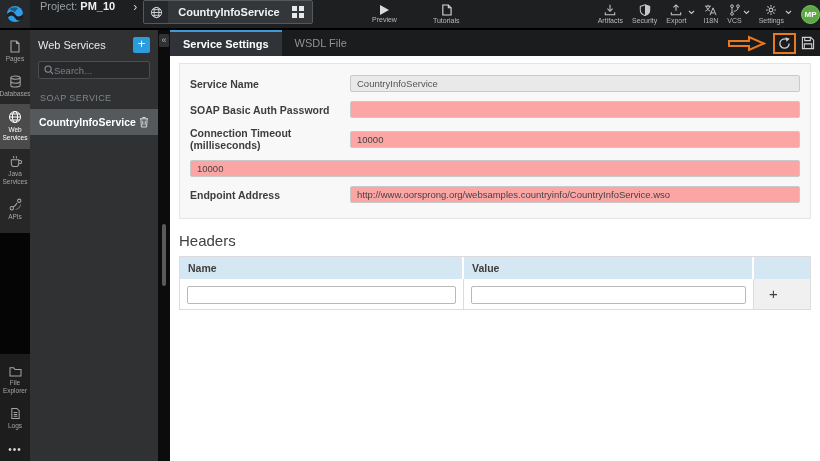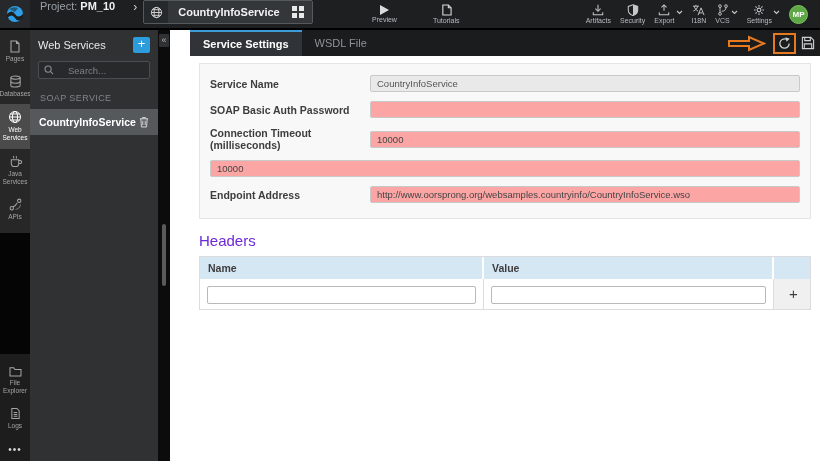--- a/index.html
+++ b/index.html
@@ -13,21 +13,21 @@
   .project-label { margin-left:10px; font-size:11px; color:#9aa0a4; white-space:nowrap; }
   .project-label b { color:#f0f0f0; font-weight:bold; }
   .crumb-chev { color:#cfd2d4; font-size:12px; margin:0 6px 0 18px; }
   .service-tab { height:24px; display:flex; align-items:center; background:#33373a; border:1px solid #55595c; border-radius:2px; overflow:hidden; }
   .service-tab .globe-cell { width:24px; height:100%; background:#26292c; display:flex; align-items:center; justify-content:center; }
   .service-tab .svc-name { color:#f2f2f2; font-size:11px; font-weight:bold; padding:0 10px; }
   .service-tab .grid-cell { padding:0 8px 0 2px; display:flex; align-items:center; }
   .topbar-center { position:absolute; left:372px; top:0; height:28px; display:flex; gap:36px; align-items:center; }
   .tb-item { display:flex; flex-direction:column; align-items:center; justify-content:center; gap:1px; color:#b9bcbe; cursor:pointer; }
   .tb-item .lbl { font-size:7px; color:#b9bcbe; white-space:nowrap; }
-  .topbar-right { position:absolute; right:12px; top:0; height:28px; display:flex; gap:9px; align-items:center; }
+  .topbar-right { position:absolute; right:0; top:0; height:28px; display:flex; gap:9px; align-items:center; }
   .tb-group { display:flex; align-items:flex-end; gap:1px; }
   .avatar { width:19px; height:19px; border-radius:50%; background:#5ea746; border:1px solid #7cc35e; color:#fff; font-size:8px; font-weight:bold; display:flex; align-items:center; justify-content:center; }
 
   
   .workrow { position:absolute; left:0; top:30px; width:820px; height:431px; display:flex; }
 
   
   .sidebar { width:30px; height:431px; background:#050505; display:flex; flex-direction:column; }
   .sb-top { background:#272727; padding:4px 0 6px; display:flex; flex-direction:column; }
   .sb-bottom { margin-top:auto; background:#1d1d1d; padding:6px 0 4px; display:flex; flex-direction:column; }
@@ -35,52 +35,52 @@
   .sb-item .lbl { font-size:6.5px; text-align:center; line-height:1.25; color:#a5a5a5; }
   .sb-item.active { background:#4b4b4b; color:#fff; }
   .sb-item.active .lbl { color:#fff; }
   .sb-dots { color:#d8d8d8; font-size:10px; text-align:center; letter-spacing:1px; padding:8px 0 2px; cursor:pointer; }
 
   
   .panel { width:128px; height:431px; background:#2f3133; display:flex; flex-direction:column; }
   .panel-head { display:flex; align-items:center; justify-content:space-between; padding:7px 8px 5px; }
   .panel-title { color:#e9e9e9; font-size:11px; }
   .add-btn { width:17px; height:16px; background:#2d9cdb; border-radius:2px; color:#fff; font-size:13px; line-height:14px; text-align:center; cursor:pointer; }
-  .search-box { margin:3px 8px 6px; height:18px; background:#27292b; border:1px solid #4b4e50; border-radius:2px; display:flex; align-items:center; padding:0 5px; gap:14px; }
+  .search-box { margin:3px 8px 6px; height:18px; background:#27292b; border:1px solid #4b4e50; border-radius:2px; display:flex; align-items:center; padding:0 5px; gap:0; }
   .search-box input { flex:1; min-width:0; background:transparent; border:none; outline:none; color:#cfcfcf; font-size:9.5px; font-family:"Liberation Sans",sans-serif; }
   .search-box input::placeholder { color:#7d8184; }
   .panel-section { color:#808588; font-size:9px; letter-spacing:.4px; padding:8px 10px 6px; }
   .svc-item { height:26px; background:#56595c; display:flex; align-items:center; justify-content:space-between; padding:0 9px; cursor:pointer; }
   .svc-item .nm { color:#fff; font-size:10.5px; font-weight:bold; }
 
   
   .strip { width:12px; height:431px; background:#0c0c0c; position:relative; }
   .collapse-btn { position:absolute; left:1px; top:4px; width:10px; height:13px; background:#2f3133; color:#b7b7b7; font-size:9px; line-height:13px; text-align:center; border-radius:1px; cursor:pointer; }
   .scroll-thumb { position:absolute; left:4px; top:194px; width:4px; height:62px; background:#5a5a5a; border-radius:2px; cursor:pointer; }
 
   
-  .main { width:650px; height:431px; display:flex; flex-direction:column; background:#fff;padding-left:20px; }
+  .main { width:650px; height:431px; display:flex; flex-direction:column; background:#fff; }
   .tabbar { height:26px; background:#1a1c1e; display:flex; align-items:stretch; position:relative; flex:0 0 26px; }
   .tab { display:flex; align-items:center; padding:0 13px; font-size:11px; cursor:pointer; }
   .tab.active { background:#303438; color:#fff; font-weight:bold; border-top:2px solid #3d9bd6; }
   .tab.inactive { color:#8f9396; }
   .tab-actions { position:absolute; right:5px; top:0; height:26px; display:flex; align-items:center; gap:5px; }
   .icon-btn { display:flex; align-items:center; justify-content:center; cursor:pointer; }
   .refresh-wrap { border:2px solid #e8791e; padding:2px 3px; }
   .annot-arrow { display:flex; align-items:center; margin-right:2px; }
 
   .content { flex:1; background:#fff; padding:7px 9px 0; overflow:hidden; }
   .form-panel { background:#f8f8f9; border:1px solid #e5e5e8; padding:11px 10px 13px; }
   .frow { display:flex; align-items:center; margin-bottom:9px; }
   .frow:last-child { margin-bottom:2px; }
   .frow label { width:160px; flex:0 0 160px; font-size:10.5px; font-weight:bold; color:#3d3d3d; }
   .frow input { flex:1; height:17px; border:1px solid #c9c9c9; border-radius:2px; padding:0 6px; font-size:9.5px; color:#444; font-family:"Liberation Sans",sans-serif; background:#fca5a5; outline:none; }
   .frow input:disabled { background:#e9e9ea; color:#555; }
 
-  .headers-title { font-size:15px; color:#6d28d9; margin:13px 0 7px; font-weight:normal; }
+  .headers-title { font-size:15px; color:#404040; margin:13px 0 7px; font-weight:normal; }
   .hdr-table { width:100%; border:1px solid #dcdcdf; border-bottom:none; }
   .hdr-row { display:grid; grid-template-columns:284px 290px 1fr; }
   .hdr-cell { background:#d6e7f4; font-size:10.5px; font-weight:bold; color:#3d3d3d; padding:5px 8px; border-right:2px solid #fff; }
   .hdr-cell:last-child { border-right:none; }
   .body-cell { background:#fff; padding:5px 7px; border-right:1px solid #dcdcdf; border-bottom:1px solid #dcdcdf; }
   .body-cell input { width:100%; height:18px; border:1px solid #b9b9b9; border-radius:2px; padding:0 6px; font-size:9.5px; font-family:"Liberation Sans",sans-serif; outline:none; }
   .body-cell.add-cell { background:#f0f0f1; display:flex; align-items:center; border-right:none; }
   .add-row-btn { font-size:15px; color:#3d3d3d; padding:0 0 0 8px; cursor:pointer; line-height:1; background:none; border:none; font-family:"Liberation Sans",sans-serif; }
 
   svg { display:block; }

